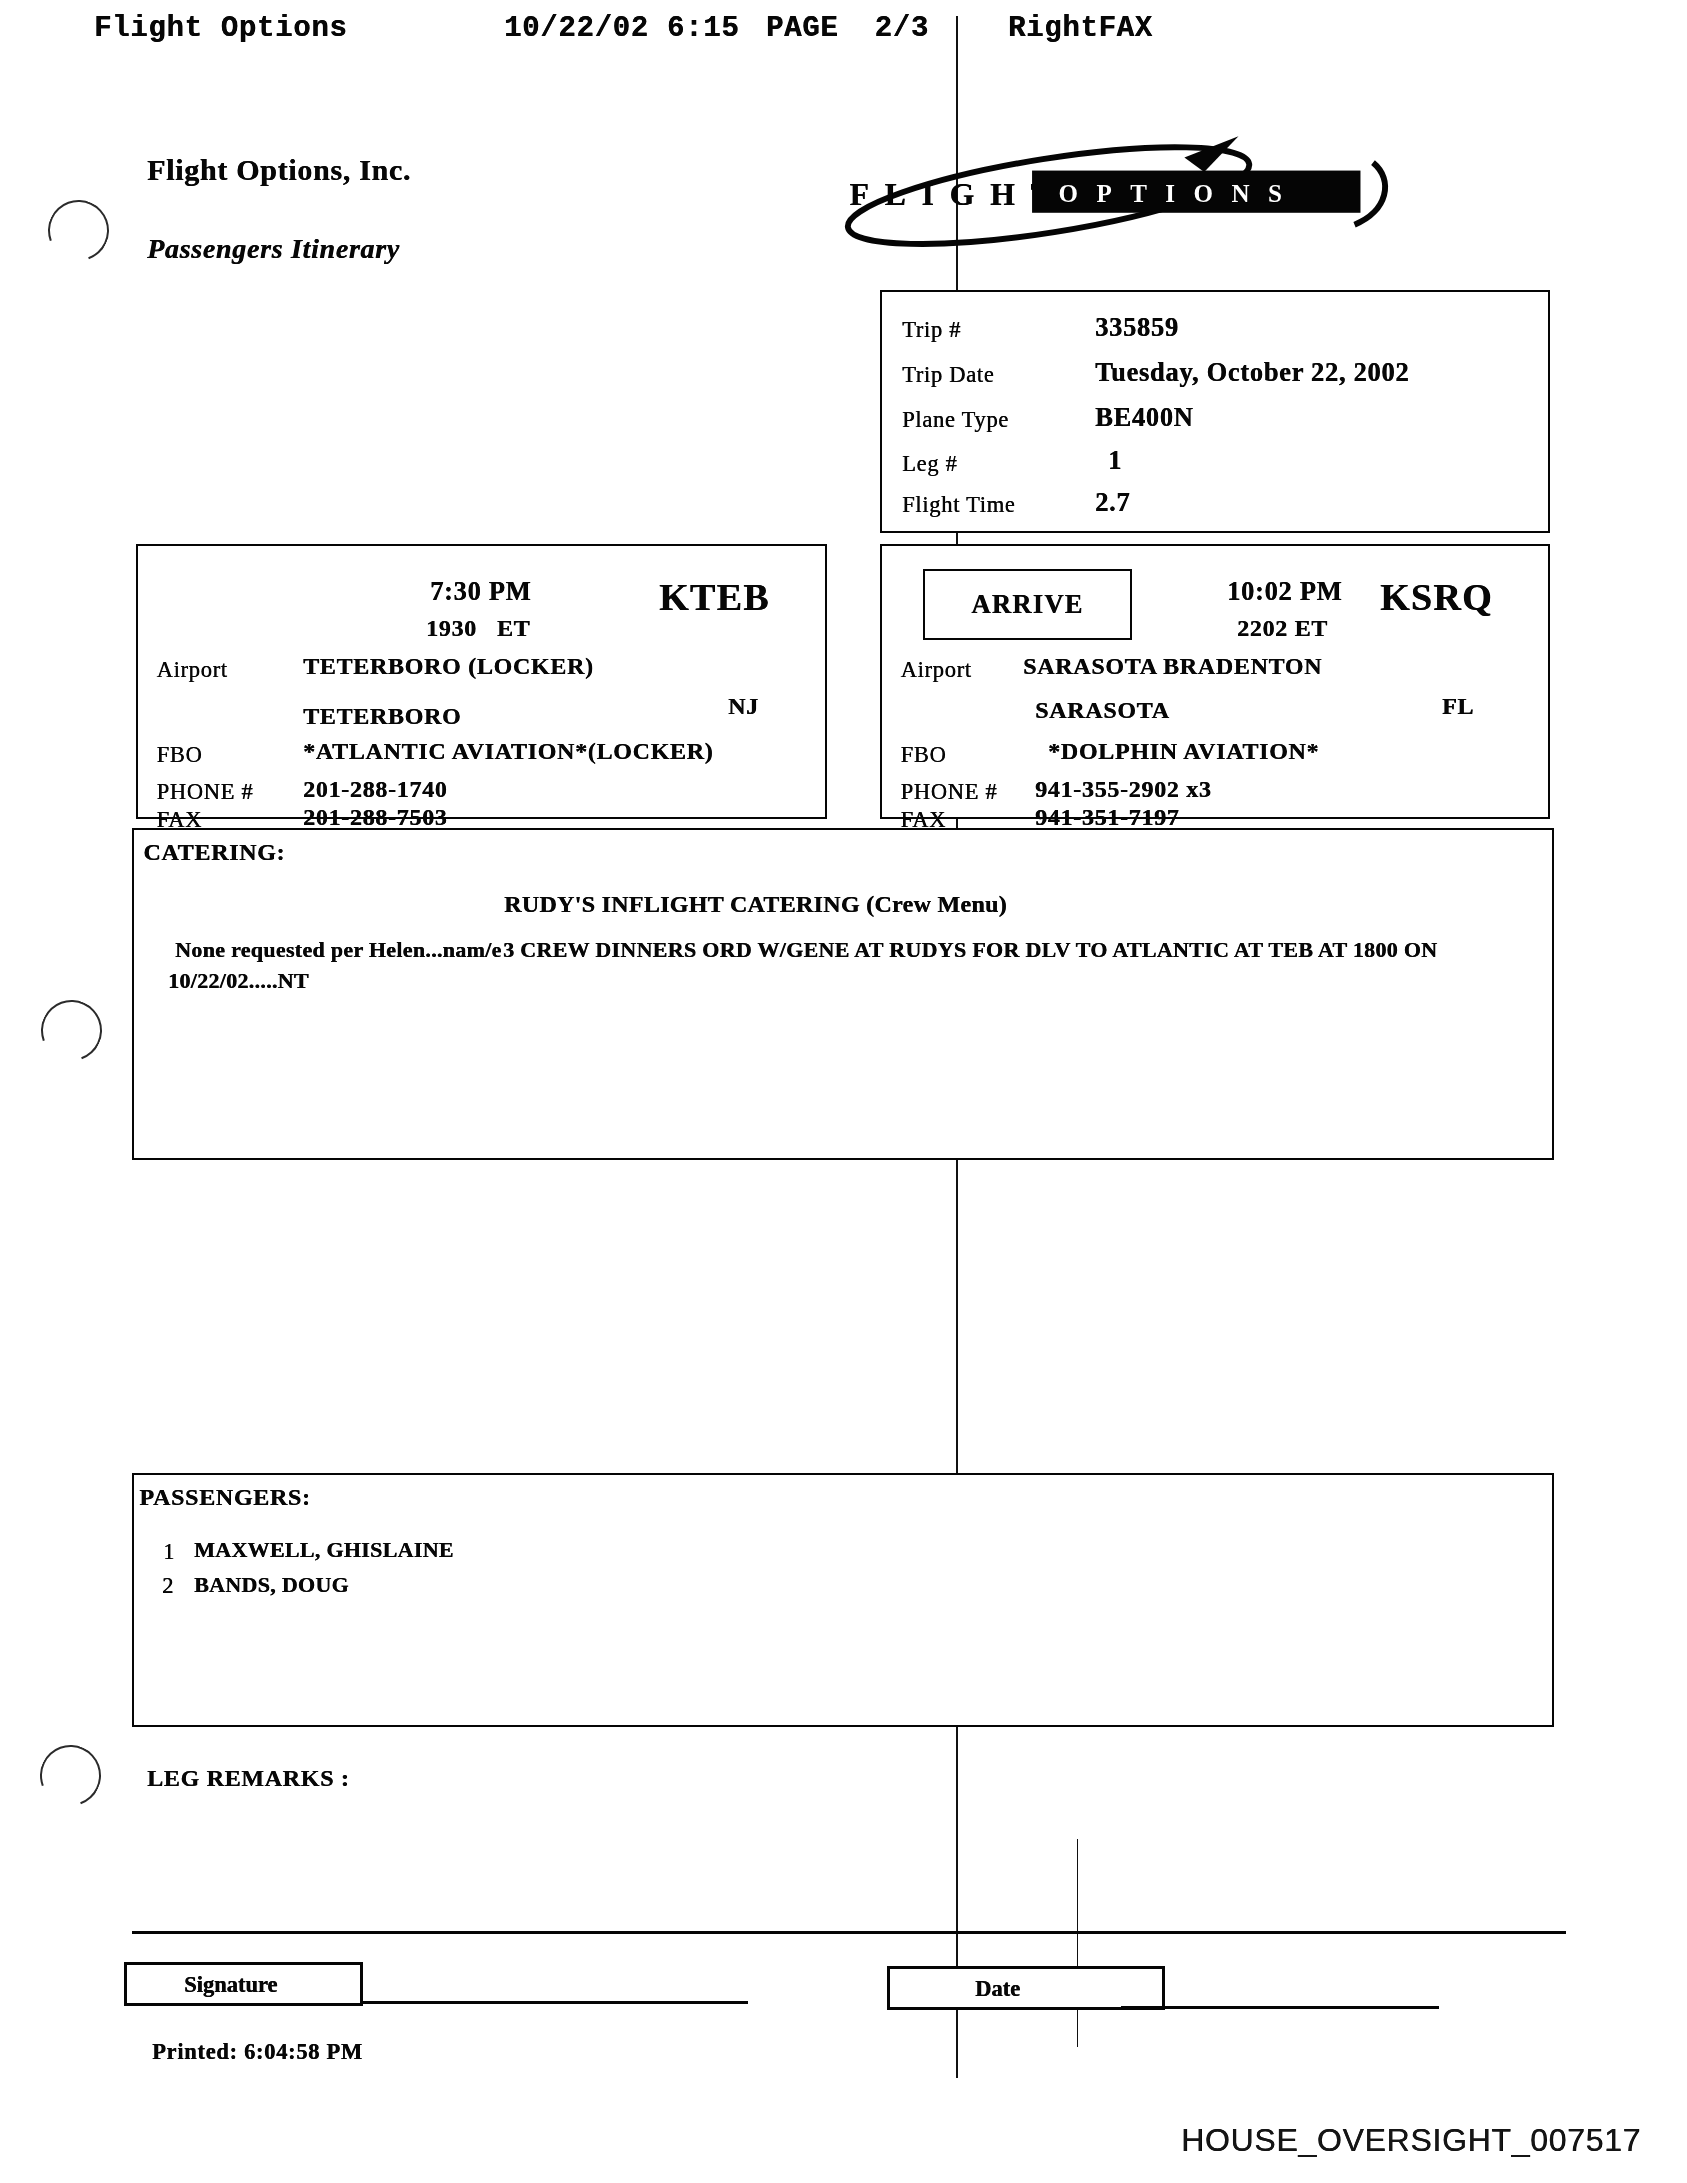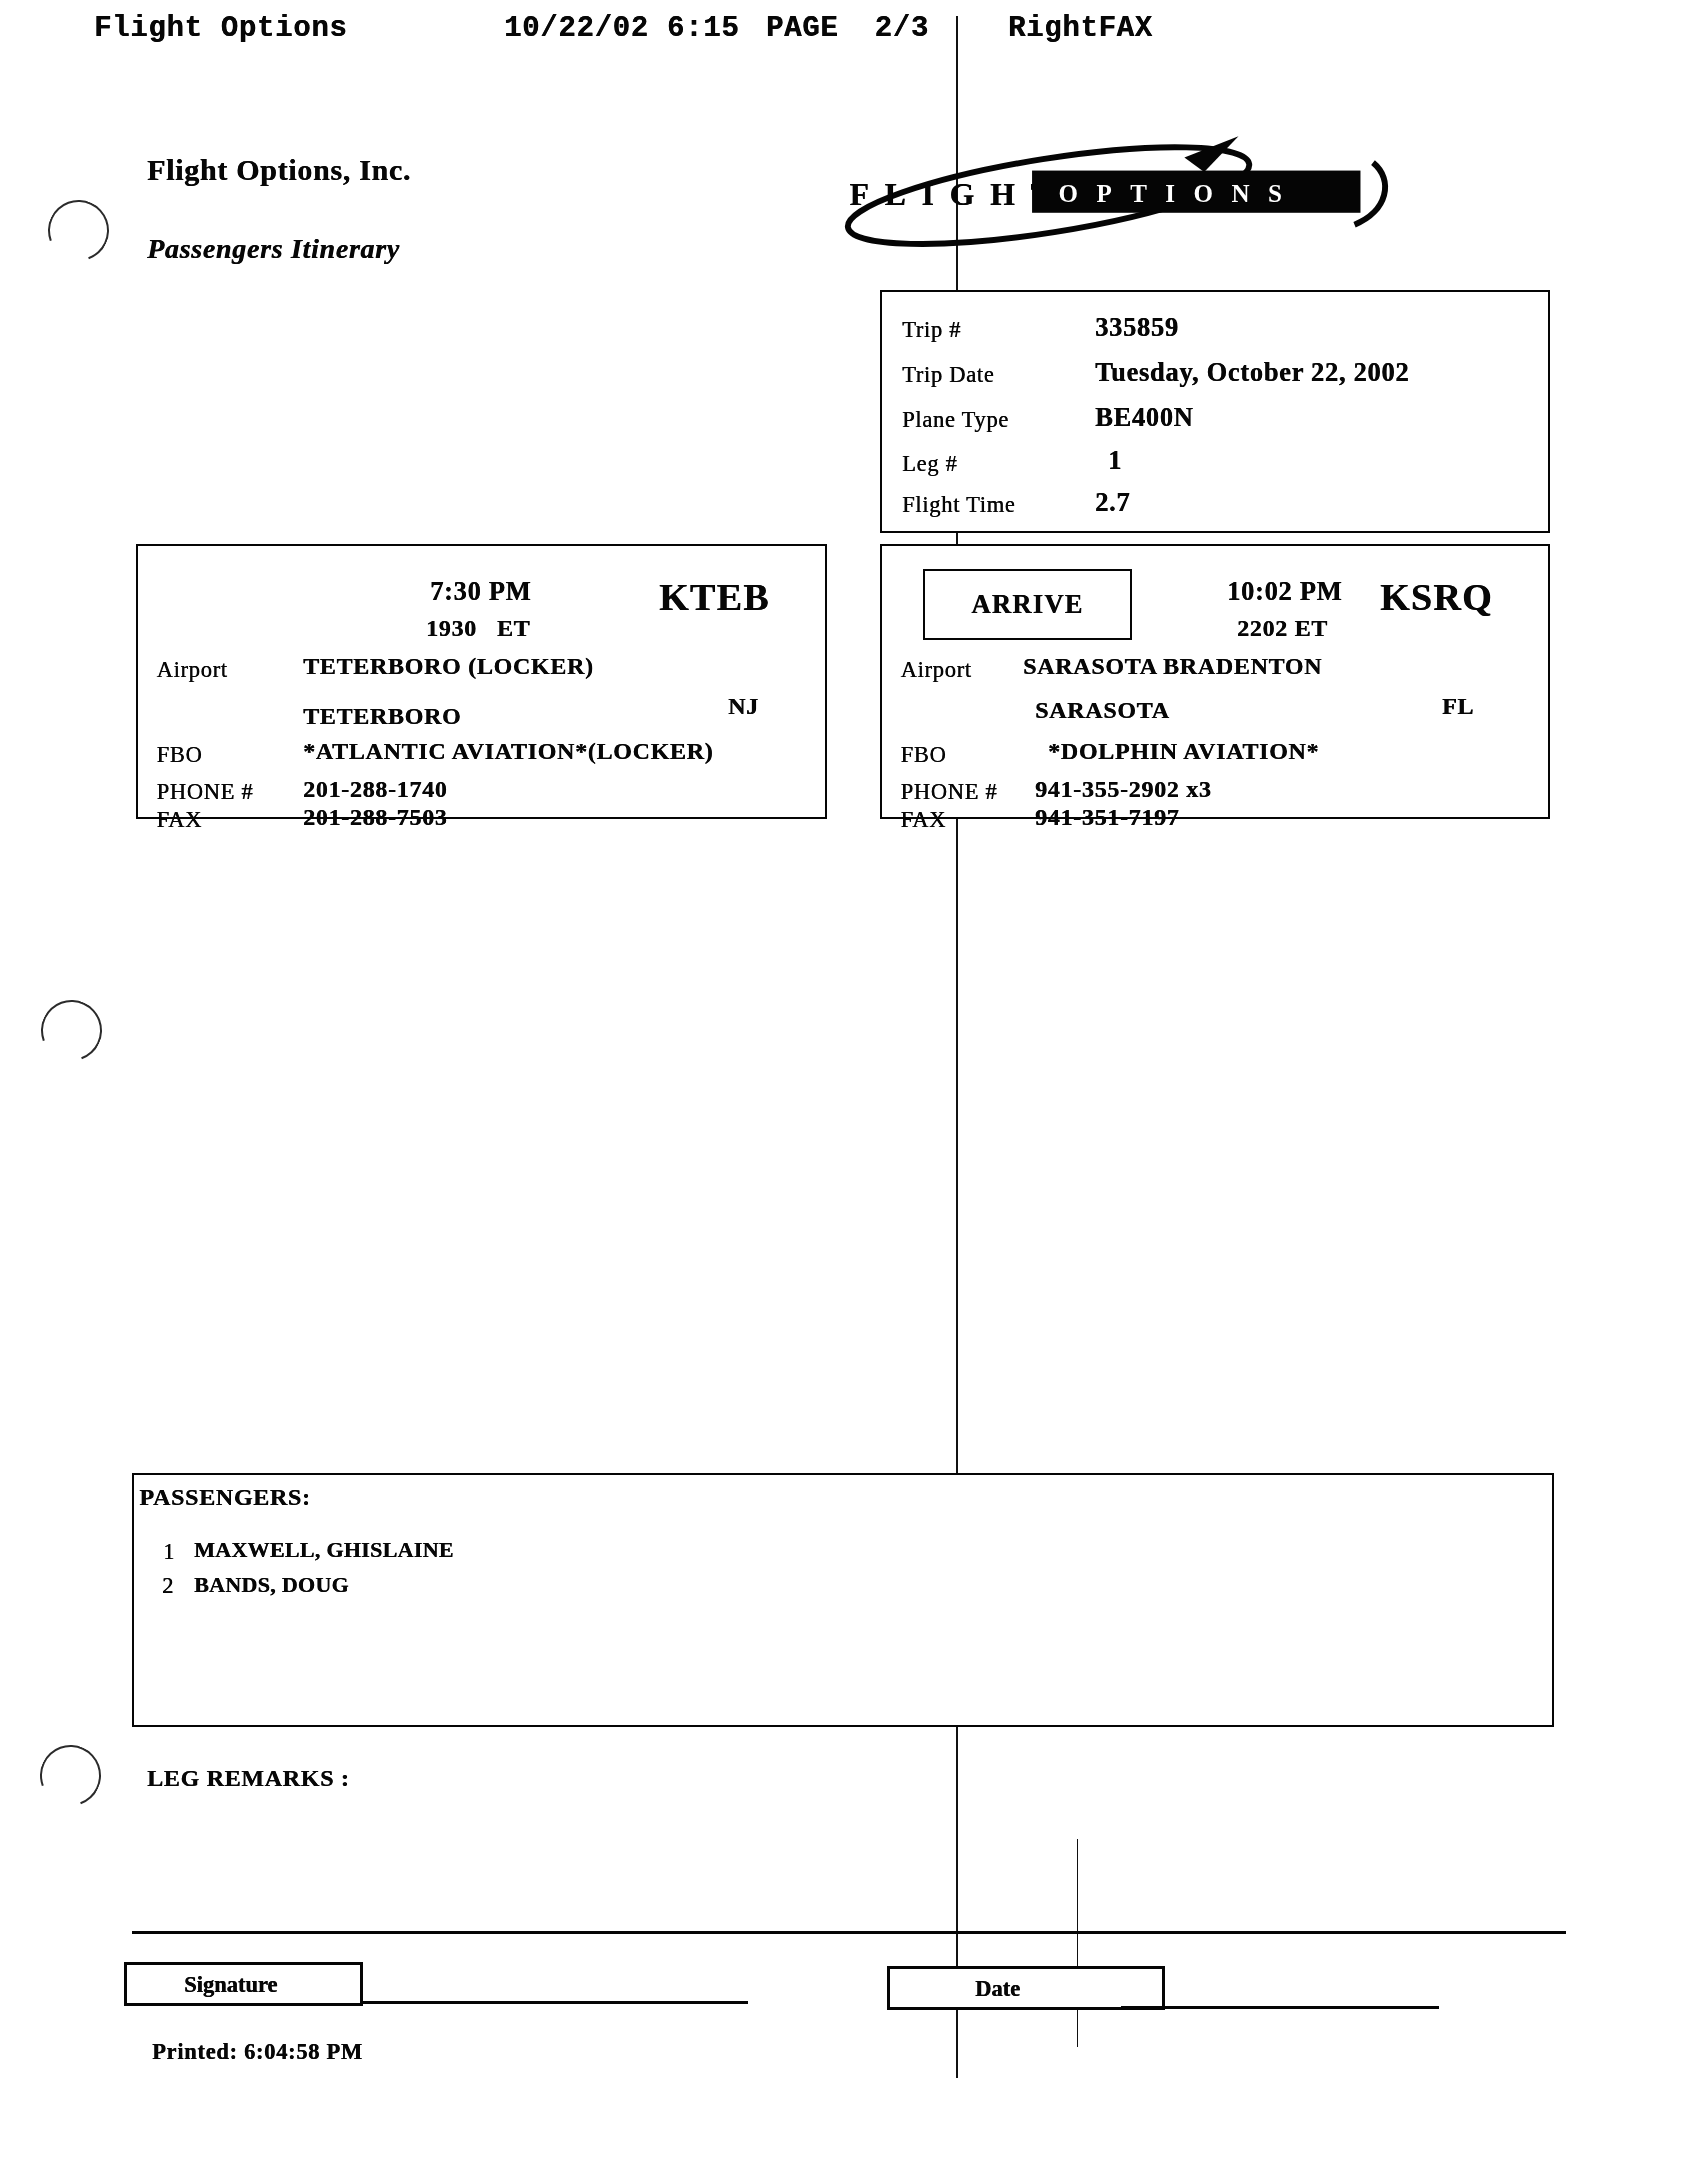--- a/index.html
+++ b/index.html
@@ -103,20 +103,27 @@
     <span class="abs val-sm" style="left:153px;top:151px;">SARASOTA</span>
     <span class="abs val-sm" style="left:560px;top:147px;">FL</span>
     <span class="abs lbl" style="left:18.5px;top:196px;">FBO</span>
     <span class="abs val-sm" style="left:146px;top:192px;margin-left:20px;">*DOLPHIN AVIATION*</span>
     <span class="abs lbl" style="left:18.5px;top:233px;">PHONE #</span>
     <span class="abs val-sm" style="left:153px;top:230px;">941-355-2902 x3</span>
     <span class="abs lbl" style="left:18.5px;top:261px;">FAX</span>
     <span class="abs val-sm" style="left:153px;top:258px;">941-351-7197</span>
   </div>
 
+  <div class="box" style="left:132px;top:828px;width:1418px;height:328px;">
+    <span class="abs sect" style="left:9.3px;top:9.3px;">CATERING:</span>
+    <span class="abs note" style="left:370px;top:61px;font-size:24px;">RUDY'S INFLIGHT CATERING (Crew Menu)</span>
+    <span class="abs note" style="left:41px;top:107px;">None requested per Helen...nam/e</span>
+    <span class="abs note" style="left:369px;top:107px;">3 CREW DINNERS ORD W/GENE AT RUDYS FOR DLV TO ATLANTIC AT TEB AT 1800 ON</span>
+    <span class="abs note" style="left:34px;top:138px;">10/22/02.....NT</span>
+  </div>
 
 
   <div class="box" style="left:132px;top:1473px;width:1418px;height:250px;">
     <span class="abs sect" style="left:5.3px;top:9.3px;">PASSENGERS:</span>
     <div>
       <span class="abs lbl" style="left:29px;top:64px;">1</span>
       <span class="abs note" style="left:60px;top:62px;">MAXWELL, GHISLAINE</span>
     </div>
     <div>
       <span class="abs lbl" style="left:28px;top:98px;">2</span>
@@ -133,15 +140,16 @@
   </div>
   <div class="sigline" style="left:361px;top:2001px;width:387px;"></div>
 
   <div class="box" style="left:887px;top:1966px;width:232px;height:38px;border-width:3.3px;padding-left:40px;">
     <span class="abs" style="left:85px;top:6.6px;font-size:22.5px;font-weight:bold;">Date</span>
   </div>
   <div class="sigline" style="left:1121px;top:2006px;width:318px;"></div>
 
   <div class="abs" style="left:152px;top:2039px;font-size:22.5px;font-weight:bold;letter-spacing:0.7px;">Printed: 6:04:58 PM</div>
 
+  <div class="abs bates" style="left:1181px;top:2122px;">HOUSE_OVERSIGHT_007517</div>
 
 </div>
 
 
 </body></html>

